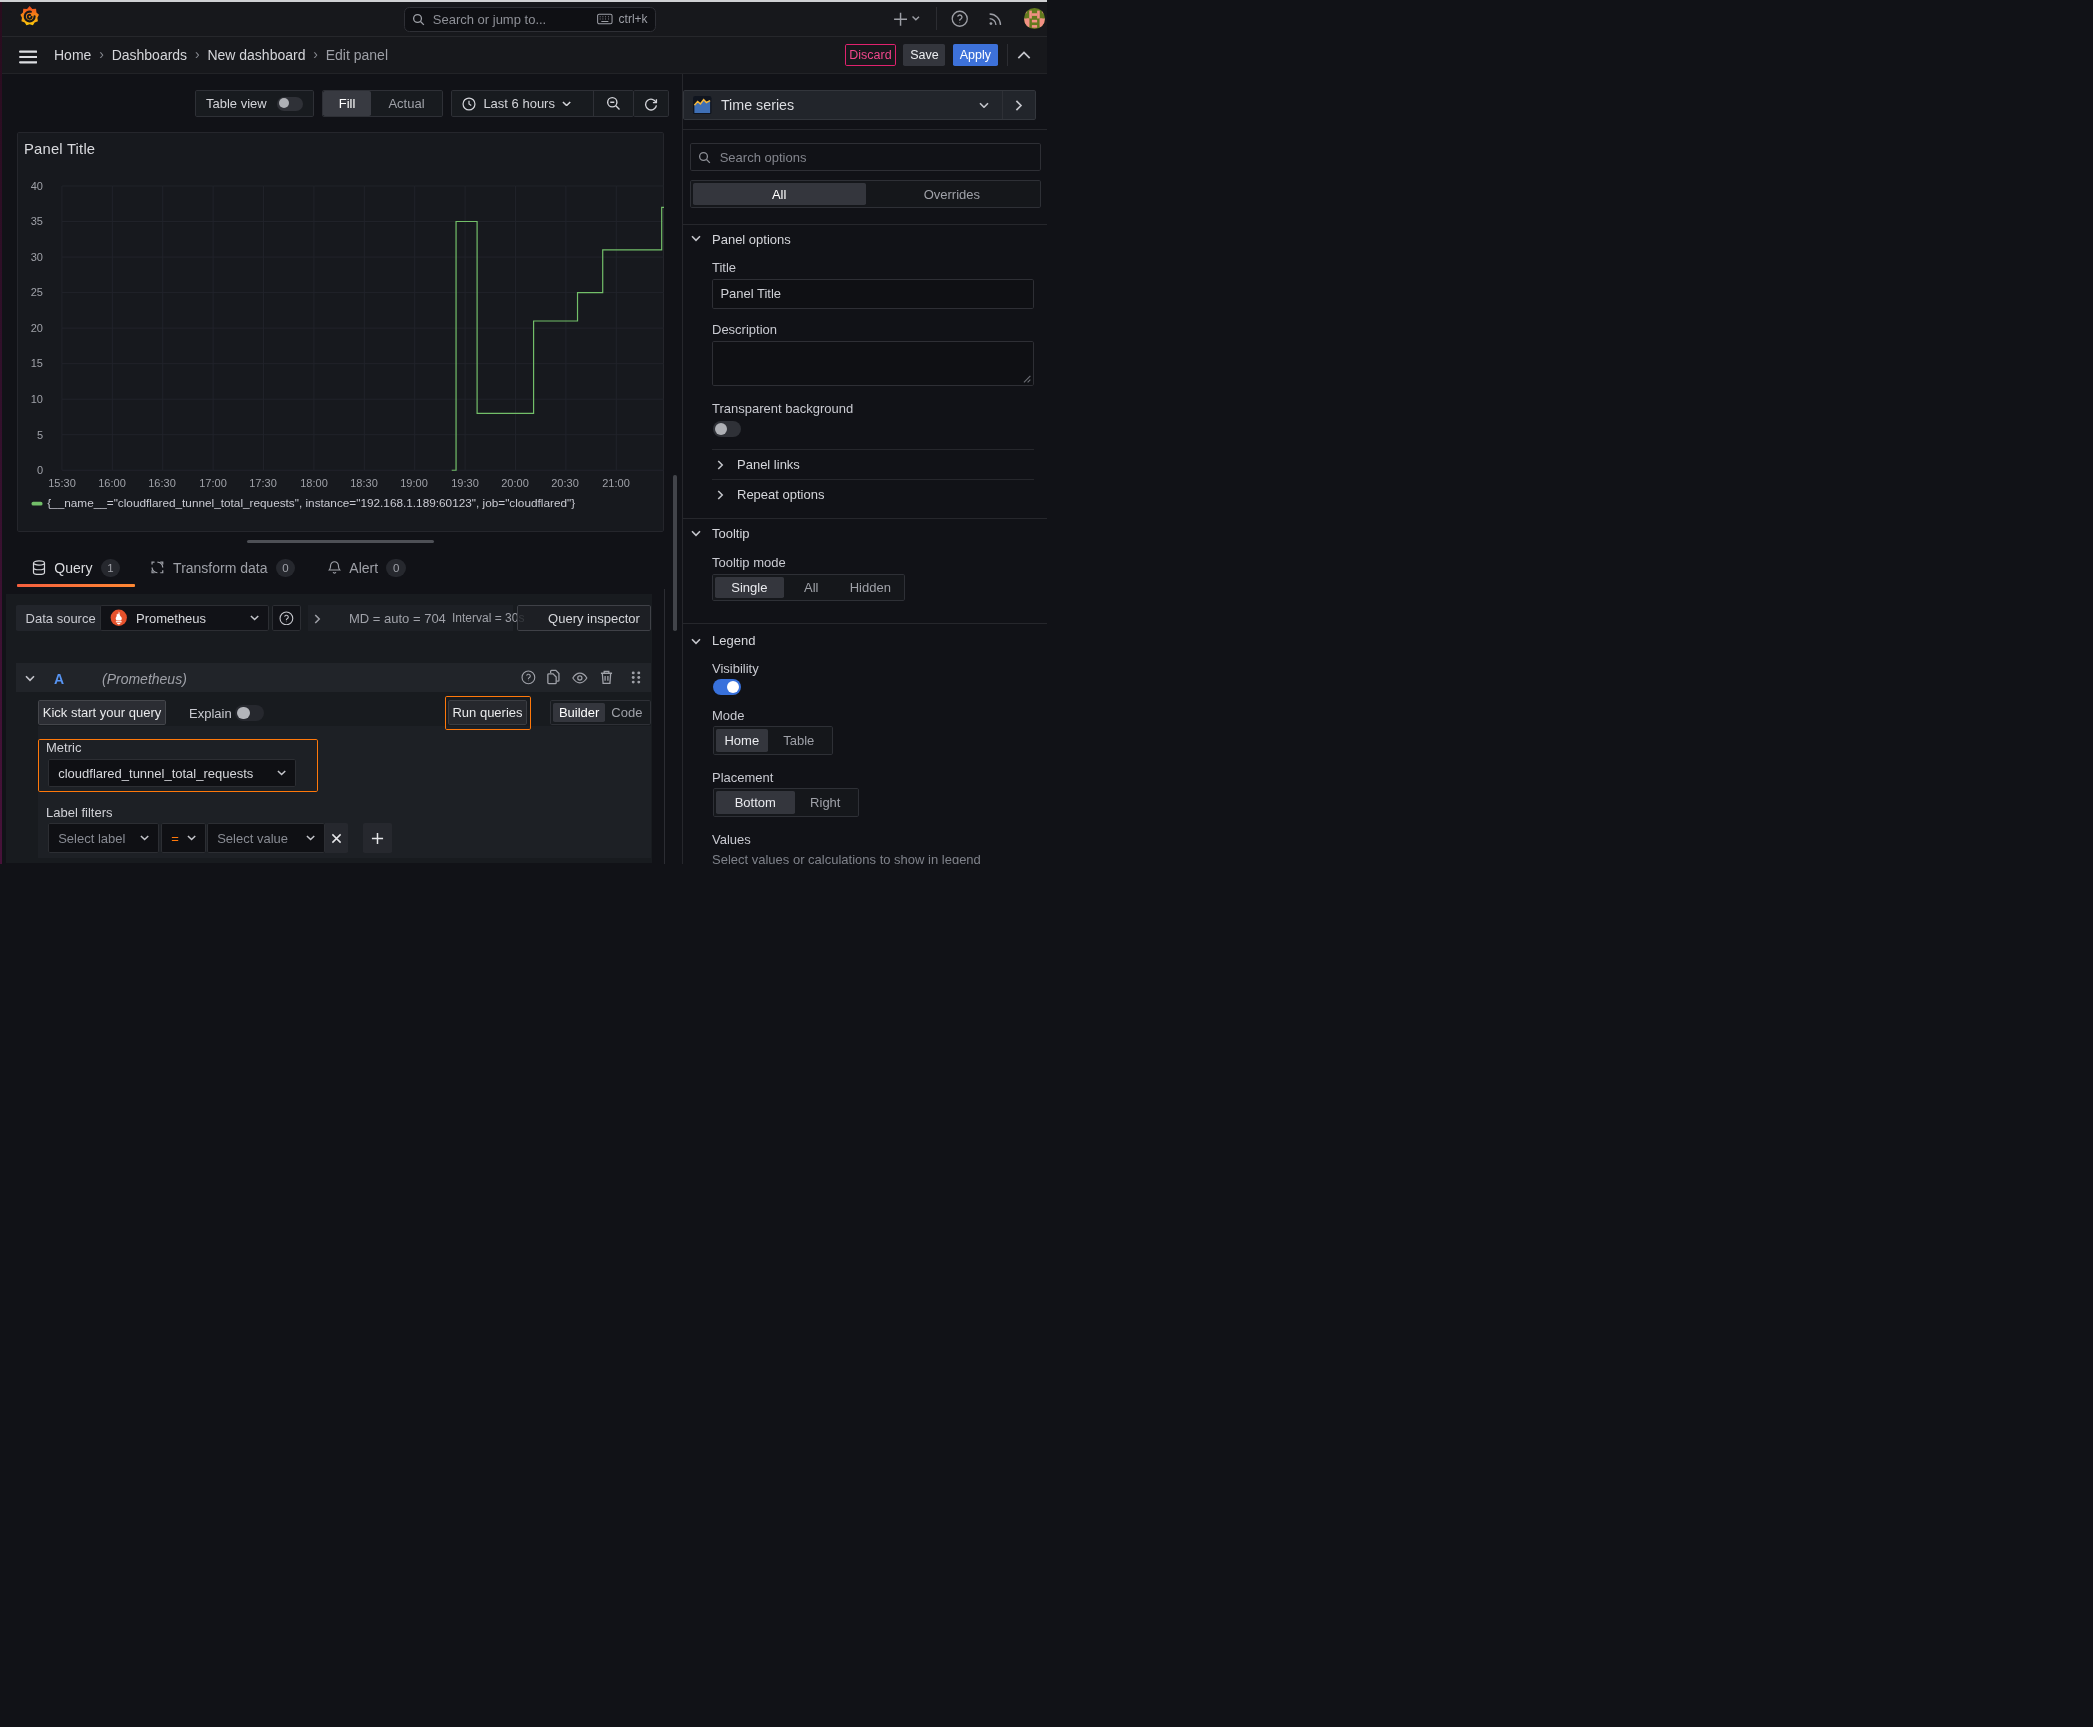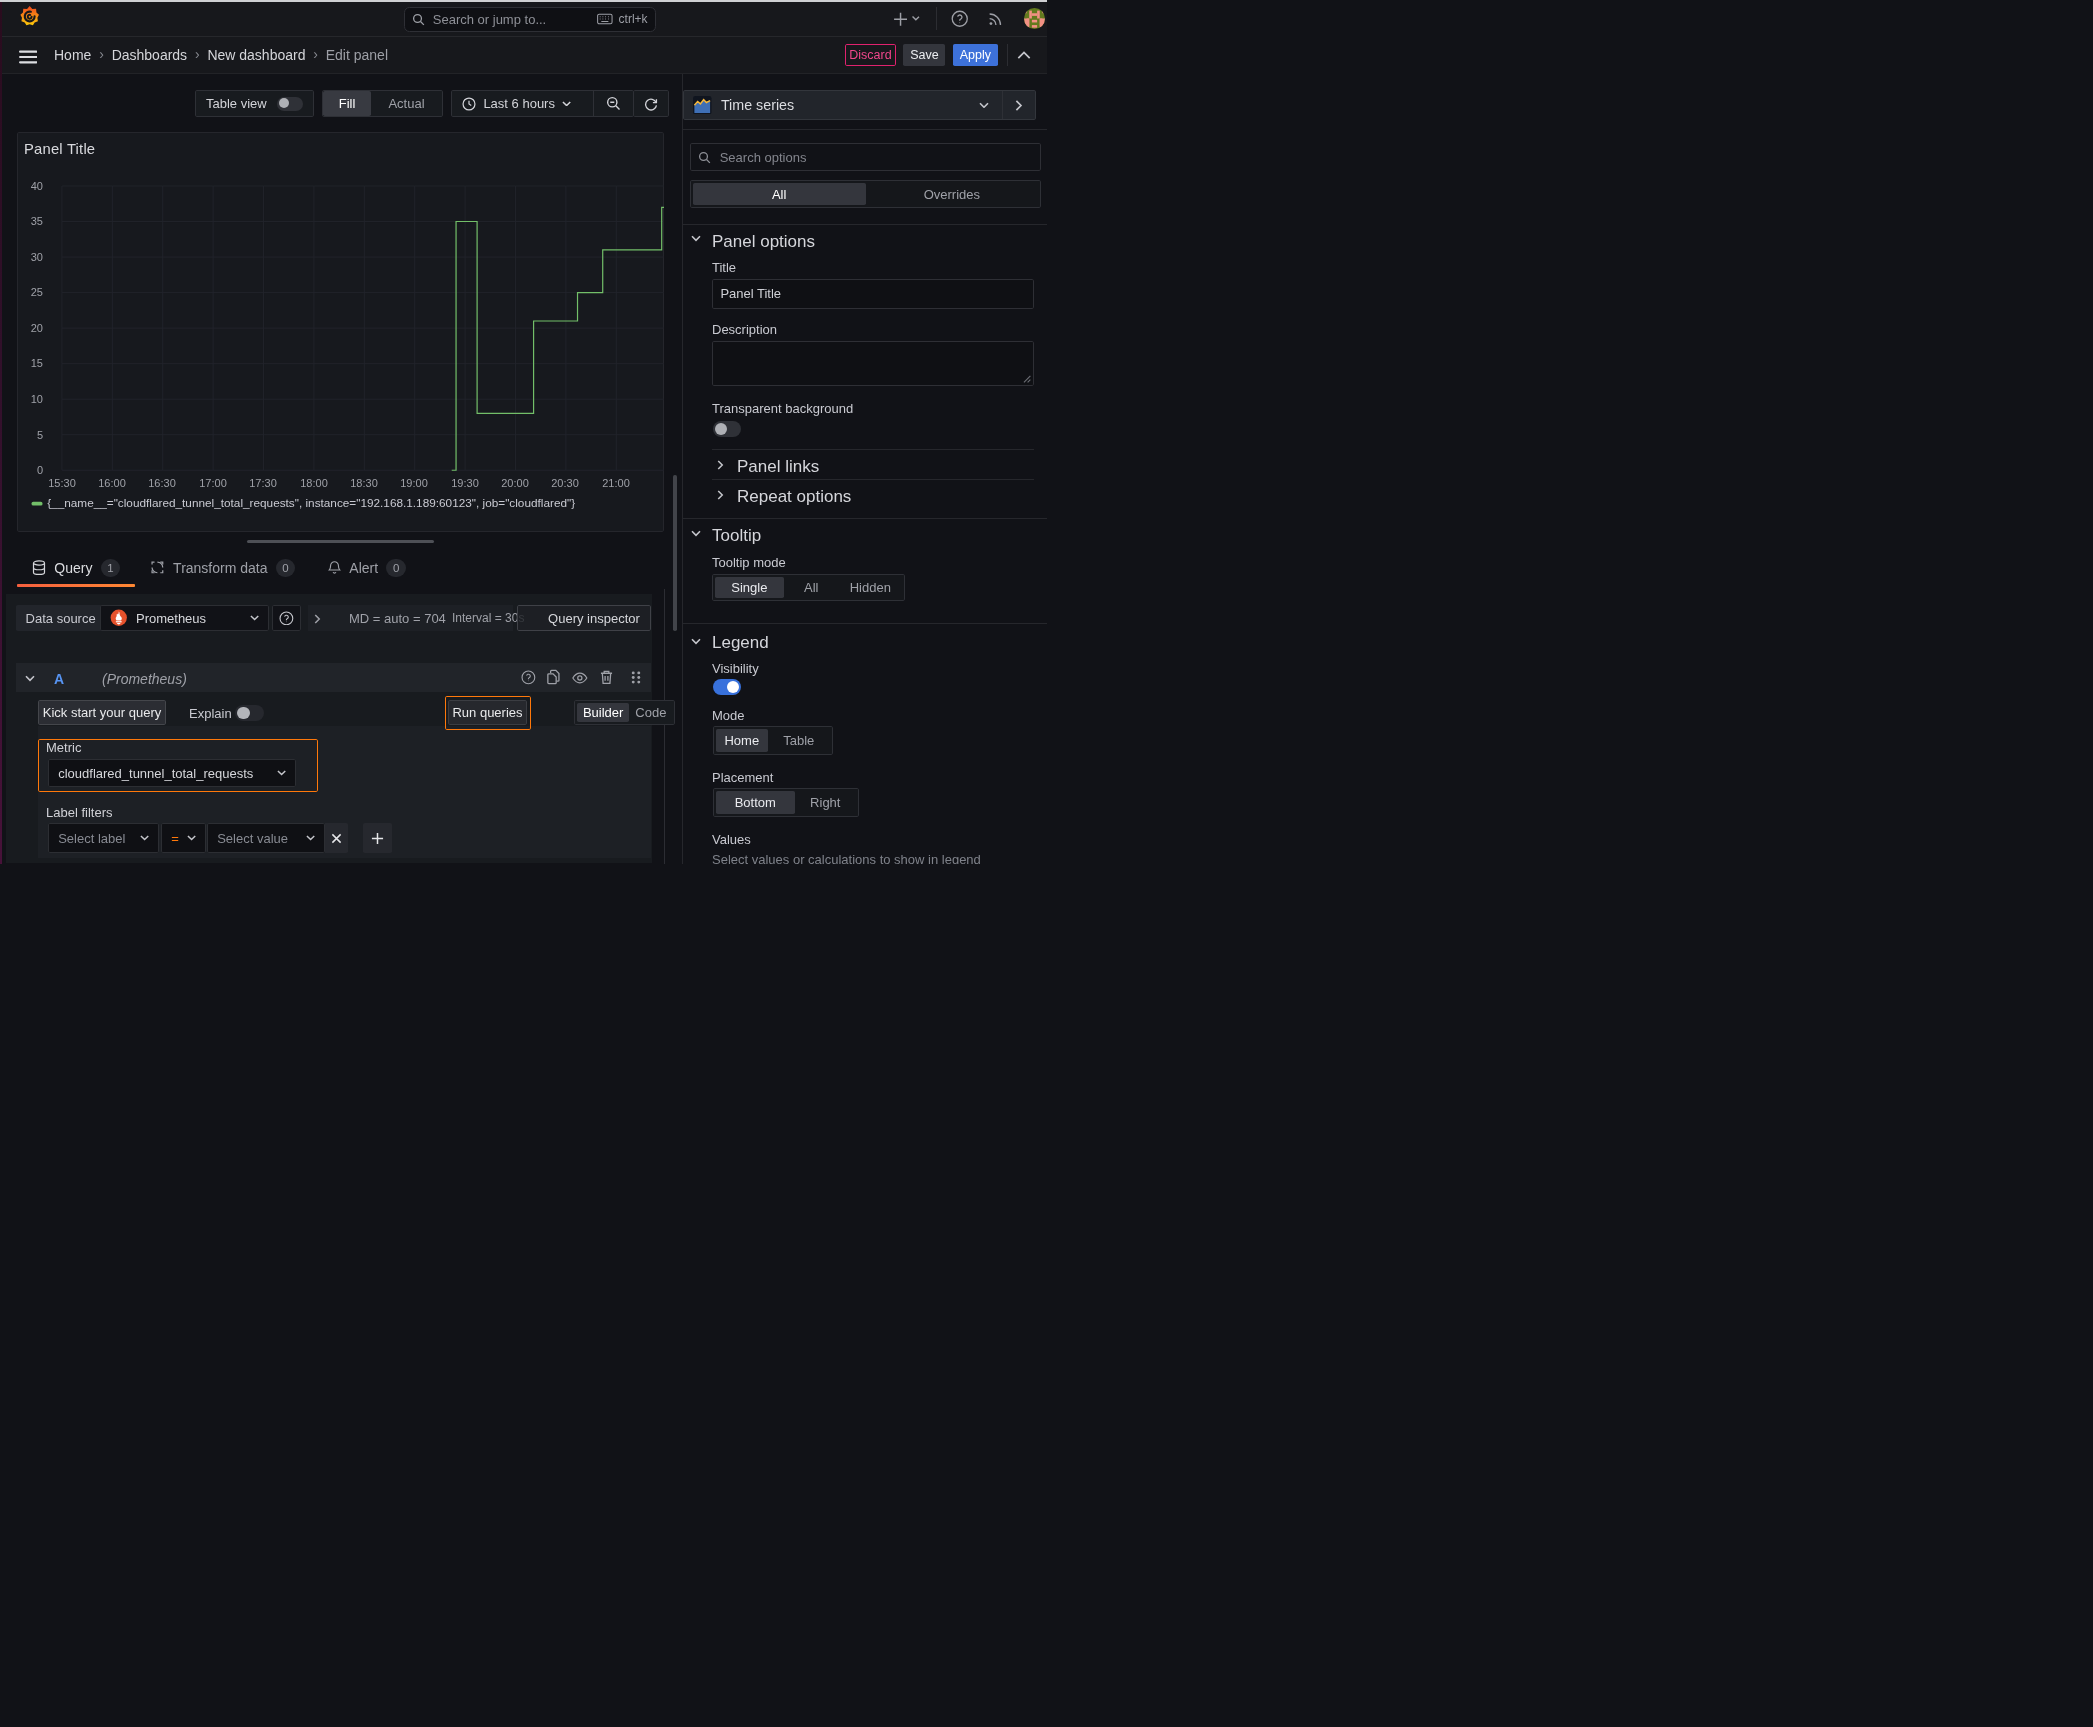--- a/index.html
+++ b/index.html
@@ -47,21 +47,21 @@
   .sb-dim { color:#7f828a; }
   .input { position:absolute; background:#0f1014; border:0.9px solid #2e2f35; border-radius:1.8px; color:#cfd0d6; font-size:13px; display:flex; align-items:center; padding:0 7.4px; }
   .radio-group { position:absolute; border:0.9px solid #2e3036; border-radius:1.8px; background:#15171b; display:flex; font-size:13px; color:#9fa1a8; padding:1.8px; }
   .radio-group .seg.on { background:#34363d; color:#e9eaee; border-radius:1.8px; }
 
   .toggle { position:absolute; width:28px; height:15.7px; border-radius:8.3px; background:#2f3137; }
   .toggle .knob { position:absolute; top:1.8px; left:1.8px; width:12px; height:12px; border-radius:50%; background:#aeb0b5; }
   .toggle.on { background:#3871dc; }
   .toggle.on .knob { left:14px; background:#fff; }
 
-  .sechead { position:absolute; font-size:17px; color:#d5d6db; font-weight:500; }
+  .sechead { position:absolute; font-size:13px; color:#d5d6db; font-weight:500; }
   .divider { position:absolute; height:0.9px; background:#26272c; }
 
   
   #tabs-underline { left:16.6px; top:584px; width:118px; height:2.8px; background:linear-gradient(90deg,#f55f3e,#ff8833); border-radius:0.9px; }
   .tabtxt { font-size:14px; }
   .badge { display:inline-flex; align-items:center; justify-content:center; min-width:19.4px; height:17.5px; border-radius:9.2px; background:#26282e; color:#9fa1a8; font-size:11.5px; padding:0 5.5px; }
   #qcontent { left:5.5px; top:594px; width:646px; height:269px; background:#181b1f; }
   .chip { background:#22252b; border-radius:1.8px; color:#c9cad1; font-size:13px; display:inline-flex; align-items:center; padding:0 9.2px; }
   .dselect { background:#111217; border:0.9px solid #2c2e33; border-radius:1.8px; color:#d6d7db; font-size:13px; display:inline-flex; align-items:center; }
   .obox { position:absolute; border:1.8px solid #ff780a; border-radius:1.8px; }
@@ -469,21 +469,21 @@
     </g>
   </svg>
 
   <div class="abs" style="left:38px; top:700px; width:128px; height:25px; background:#2b2d33; border:0.9px solid #44464b; border-radius:1.8px; display:inline-flex; align-items:center; justify-content:center; font-size:13px; color:#e8e9eb;text-align:right;">Kick start your query</div>
   <div class="abs" style="left:189px; top:706px; font-size:13px; color:#c9cad1;">Explain</div>
   <div class="abs" style="left:235px; top:705px; width:29px; height:16px; border-radius:8.3px; background:#26282e;">
     <span style="position:absolute; top:1.8px; left:2.3px; width:12.5px; height:12.5px; border-radius:50%; background:#b3b5ba;"></span>
   </div>
   <div class="abs obox" style="left:445px; top:696px; width:86px; height:34px; z-index:5;"></div>
   <div class="abs" style="left:448px; top:700px; width:79px; height:25px; background:#26282d; border:0.9px solid #3b3d42; border-radius:1.8px; display:inline-flex; align-items:center; justify-content:center; font-size:13px; color:#e8e9eb; z-index:6;">Run queries</div>
-  <div class="abs radio-group" style="left:574px; top:700px; width:101px; height:25px; background:#181b1f;">
+  <div class="abs radio-group" style="left:550px; top:700px; width:101px; height:25px; background:#181b1f;">
     <span class="seg on" style="width:53px; color:#fff;">Builder</span>
     <span class="seg" style="width:43px;">Code</span>
   </div>
 
   <div class="abs" style="left:38px; top:726px; width:613px; height:132px; background:#1d2025;"></div>
   <div class="abs obox" style="left:38px; top:739px; width:280px; height:53px;"></div>
   <div class="abs" style="left:46px; top:740px; font-size:13px; color:#d0d1d6;">Metric</div>
   <div class="abs dselect" style="left:48px; top:759px; width:248px; height:28px; padding:0 9.2px; background:#0f1014;">
     <span>cloudflared_tunnel_total_requests</span>
     <svg style="margin-left:auto;" width="9.2" height="5.5" viewBox="0 0 10 6" fill="none" stroke="#c5c6cc" stroke-width="1.6">

